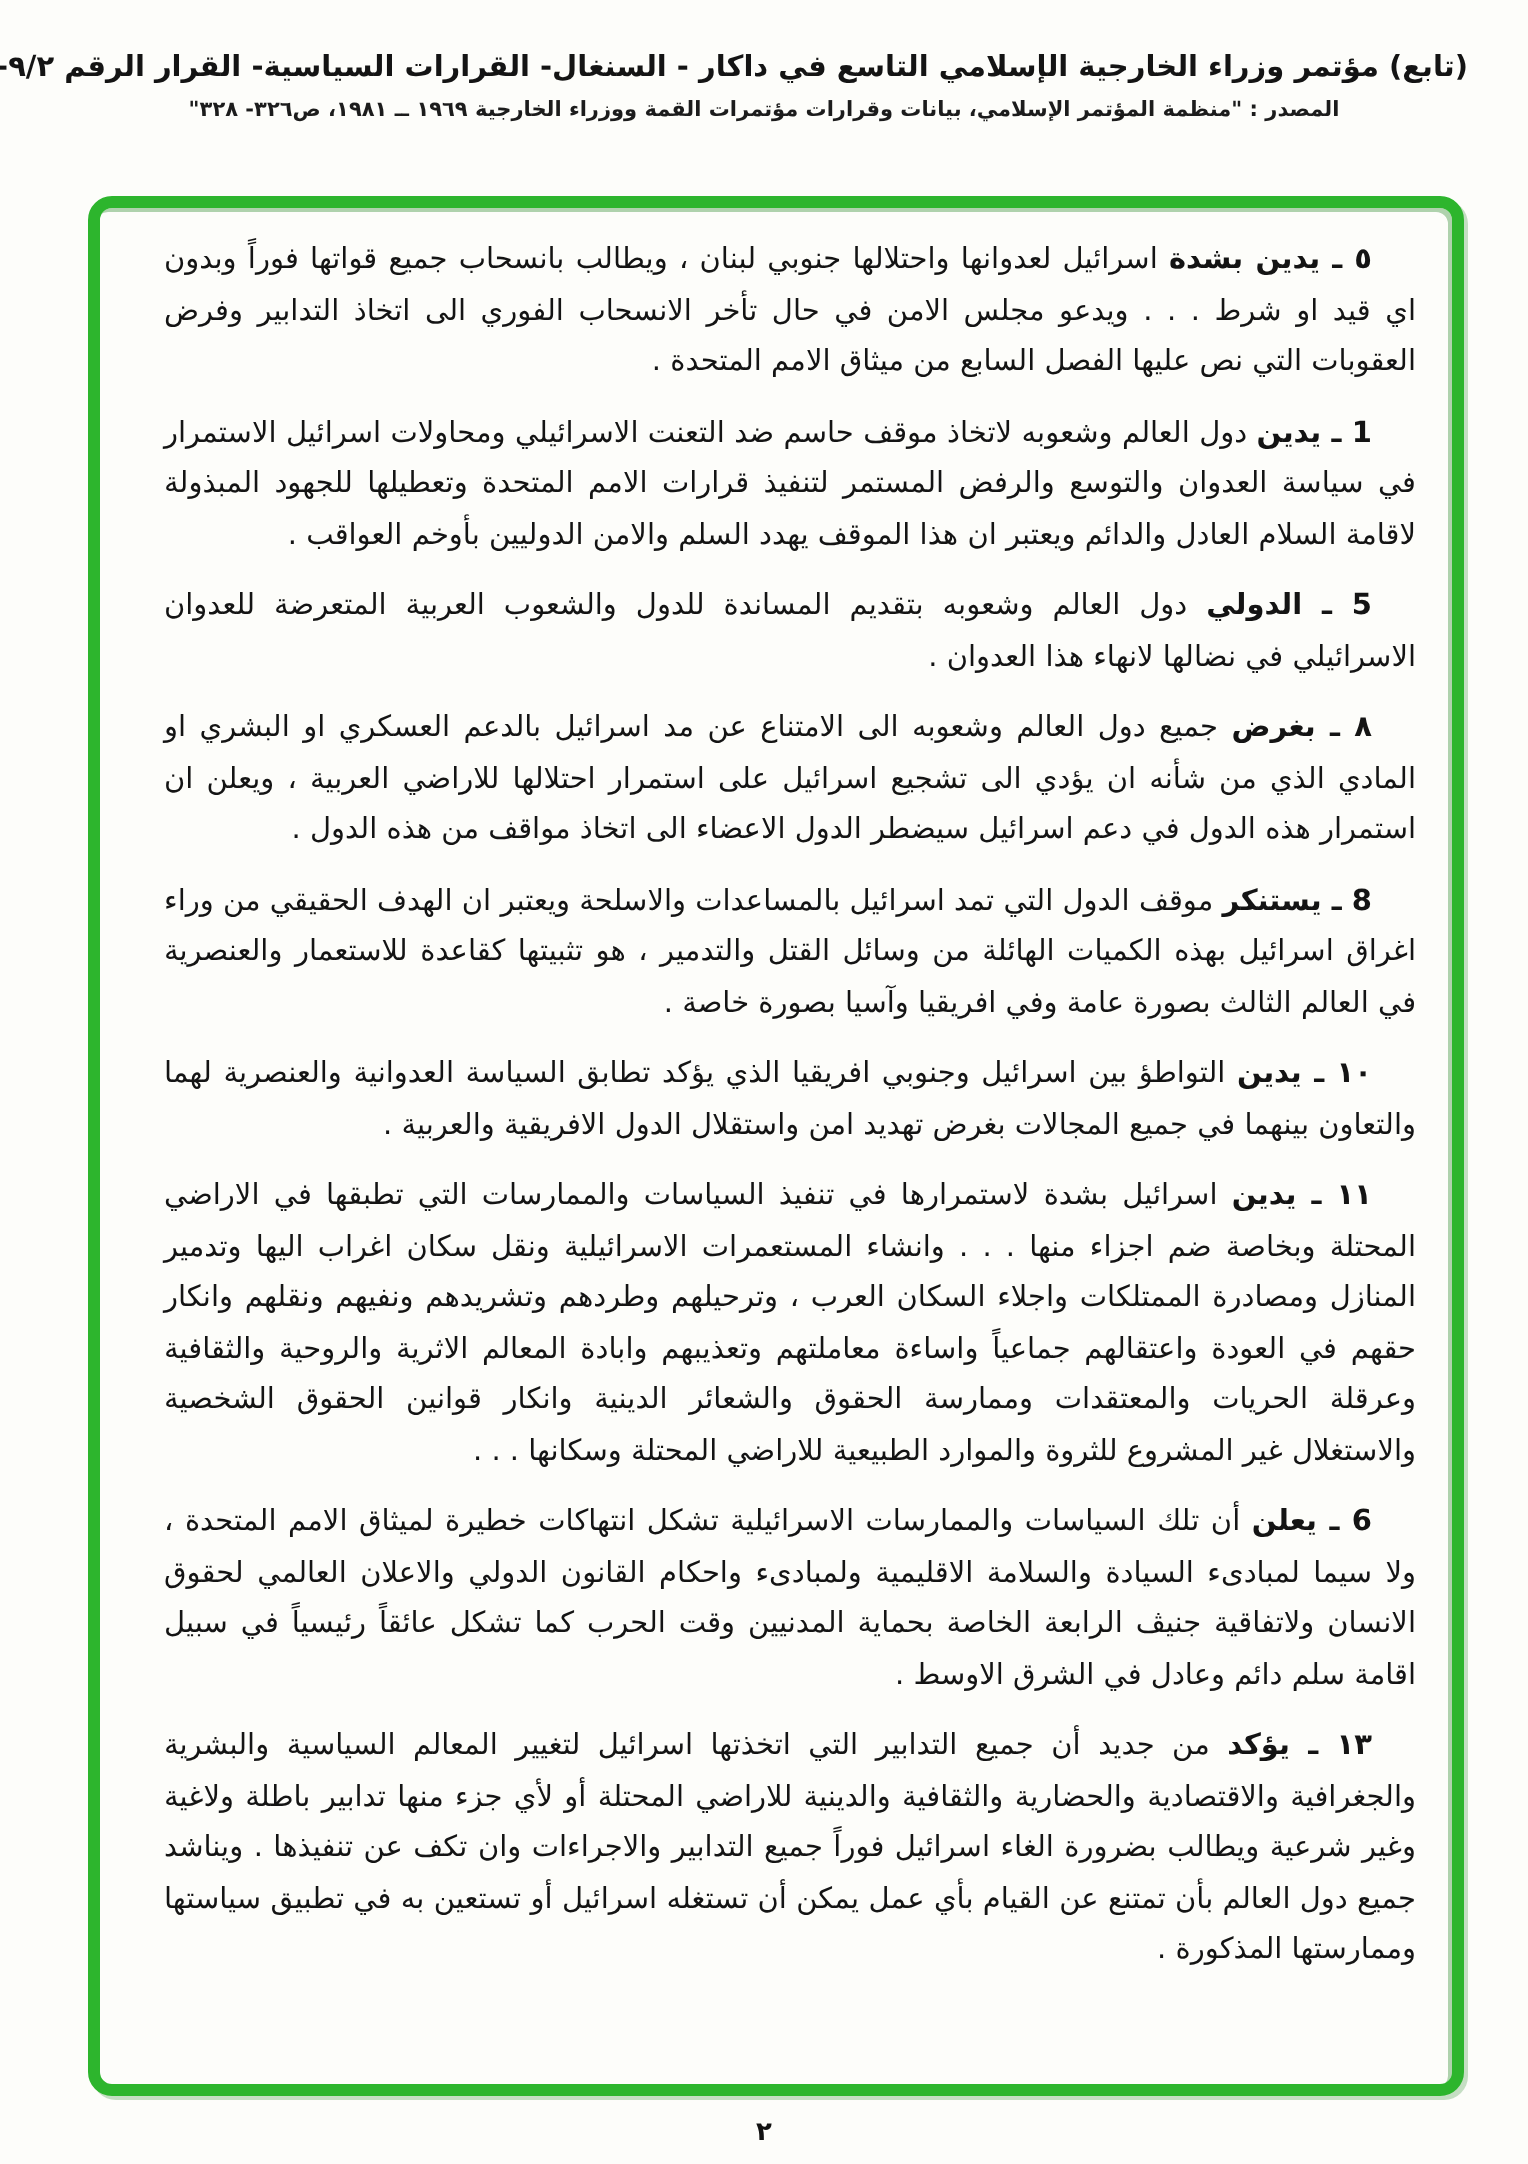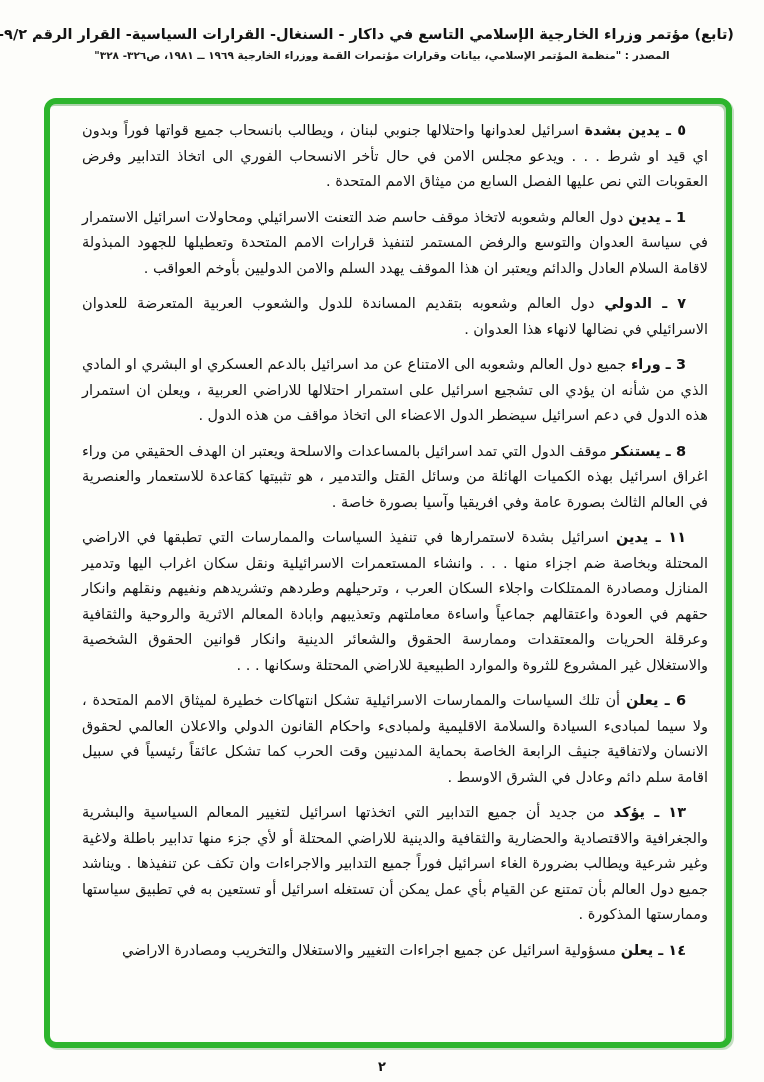--- a/index.html
+++ b/index.html
@@ -89,37 +89,37 @@
   </div>
 
   <div class="content-box" style="border-color: rgb(45, 181, 45);">
     <p class="para">
       <span class="num">٥ ـ </span><span class="lead">يدين بشدة</span><span> اسرائيل لعدوانها واحتلالها جنوبي لبنان ، ويطالب بانسحاب جميع قواتها فوراً وبدون اي قيد او شرط . . .  ويدعو مجلس الامن في حال تأخر الانسحاب الفوري الى اتخاذ التدابير وفرض العقوبات التي نص عليها الفصل السابع من ميثاق الامم المتحدة .</span>
     </p>
     <p class="para">
       <span class="num">1 ـ </span><span class="lead">يدين</span><span> دول العالم وشعوبه لاتخاذ موقف حاسم ضد التعنت الاسرائيلي ومحاولات اسرائيل الاستمرار في سياسة العدوان والتوسع والرفض المستمر لتنفيذ قرارات الامم المتحدة وتعطيلها للجهود المبذولة لاقامة السلام العادل والدائم ويعتبر ان هذا الموقف يهدد السلم والامن الدوليين بأوخم العواقب .</span>
     </p>
     <p class="para">
-      <span class="num">٧ ـ </span><span class="lead">الدولي</span><span> دول العالم وشعوبه بتقديم المساندة للدول والشعوب العربية المتعرضة للعدوان الاسرائيلي في نضالها لانهاء هذا العدوان .</span>
+      <span class="num">5 ـ </span><span class="lead">الدولي</span><span> دول العالم وشعوبه بتقديم المساندة للدول والشعوب العربية المتعرضة للعدوان الاسرائيلي في نضالها لانهاء هذا العدوان .</span>
     </p>
     <p class="para">
-      <span class="num">3 ـ </span><span class="lead">وراء</span><span> جميع دول العالم وشعوبه الى الامتناع عن مد اسرائيل بالدعم العسكري او البشري او المادي الذي من شأنه ان يؤدي الى تشجيع اسرائيل على استمرار احتلالها للاراضي العربية ، ويعلن ان استمرار هذه الدول في دعم اسرائيل سيضطر الدول الاعضاء الى اتخاذ مواقف من هذه الدول .</span>
+      <span class="num">٨ ـ </span><span class="lead">بغرض</span><span> جميع دول العالم وشعوبه الى الامتناع عن مد اسرائيل بالدعم العسكري او البشري او المادي الذي من شأنه ان يؤدي الى تشجيع اسرائيل على استمرار احتلالها للاراضي العربية ، ويعلن ان استمرار هذه الدول في دعم اسرائيل سيضطر الدول الاعضاء الى اتخاذ مواقف من هذه الدول .</span>
     </p>
     <p class="para">
       <span class="num">8 ـ </span><span class="lead">يستنكر</span><span> موقف الدول التي تمد اسرائيل بالمساعدات والاسلحة ويعتبر ان الهدف الحقيقي من وراء اغراق اسرائيل بهذه الكميات الهائلة من وسائل القتل والتدمير ، هو تثبيتها كقاعدة للاستعمار والعنصرية في العالم الثالث بصورة عامة وفي افريقيا وآسيا بصورة خاصة .</span>
+    </p>
+    <p class="para">
+      <span class="num">١٠ ـ </span><span class="lead">يدين</span><span> التواطؤ بين اسرائيل وجنوبي افريقيا الذي يؤكد تطابق السياسة العدوانية والعنصرية لهما والتعاون بينهما في جميع المجالات بغرض تهديد امن واستقلال الدول الافريقية والعربية .</span>
     </p>
     <p class="para">
       <span class="num">١١ ـ </span><span class="lead">يدين</span><span> اسرائيل بشدة لاستمرارها في تنفيذ السياسات والممارسات التي تطبقها في الاراضي المحتلة وبخاصة ضم اجزاء منها . . .  وانشاء المستعمرات الاسرائيلية ونقل سكان اغراب اليها وتدمير المنازل ومصادرة الممتلكات واجلاء السكان العرب ، وترحيلهم وطردهم وتشريدهم ونفيهم ونقلهم وانكار حقهم في العودة واعتقالهم جماعياً واساءة معاملتهم وتعذيبهم وابادة المعالم الاثرية والروحية والثقافية وعرقلة الحريات والمعتقدات وممارسة الحقوق والشعائر الدينية وانكار قوانين الحقوق الشخصية والاستغلال غير المشروع للثروة والموارد الطبيعية للاراضي المحتلة وسكانها . . .</span>
     </p>
     <p class="para">
       <span class="num">6 ـ </span><span class="lead">يعلن</span><span> أن تلك السياسات والممارسات الاسرائيلية تشكل انتهاكات خطيرة لميثاق الامم المتحدة ، ولا سيما لمبادىء السيادة والسلامة الاقليمية ولمبادىء واحكام القانون الدولي والاعلان العالمي لحقوق الانسان ولاتفاقية جنيڤ الرابعة الخاصة بحماية المدنيين وقت الحرب كما تشكل عائقاً رئيسياً في سبيل اقامة سلم دائم وعادل في الشرق الاوسط .</span>
     </p>
     <p class="para">
       <span class="num">١٣ ـ </span><span class="lead">يؤكد</span><span> من جديد أن جميع التدابير التي اتخذتها اسرائيل لتغيير المعالم السياسية والبشرية والجغرافية والاقتصادية والحضارية والثقافية والدينية للاراضي المحتلة أو لأي جزء منها تدابير باطلة ولاغية وغير شرعية ويطالب بضرورة الغاء اسرائيل فوراً جميع التدابير والاجراءات وان تكف عن تنفيذها . ويناشد جميع دول العالم بأن تمتنع عن القيام بأي عمل يمكن أن تستغله اسرائيل أو تستعين به في تطبيق سياستها وممارستها المذكورة .</span>
     </p>
-    <p class="para">
-      <span class="num">١٤ ـ </span><span class="lead">يعلن</span><span> مسؤولية اسرائيل عن جميع اجراءات التغيير والاستغلال والتخريب ومصادرة الاراضي</span>
-    </p>
   </div>
 
   <div class="page-number">٢</div>
 
 </div>
 
 </body></html>

